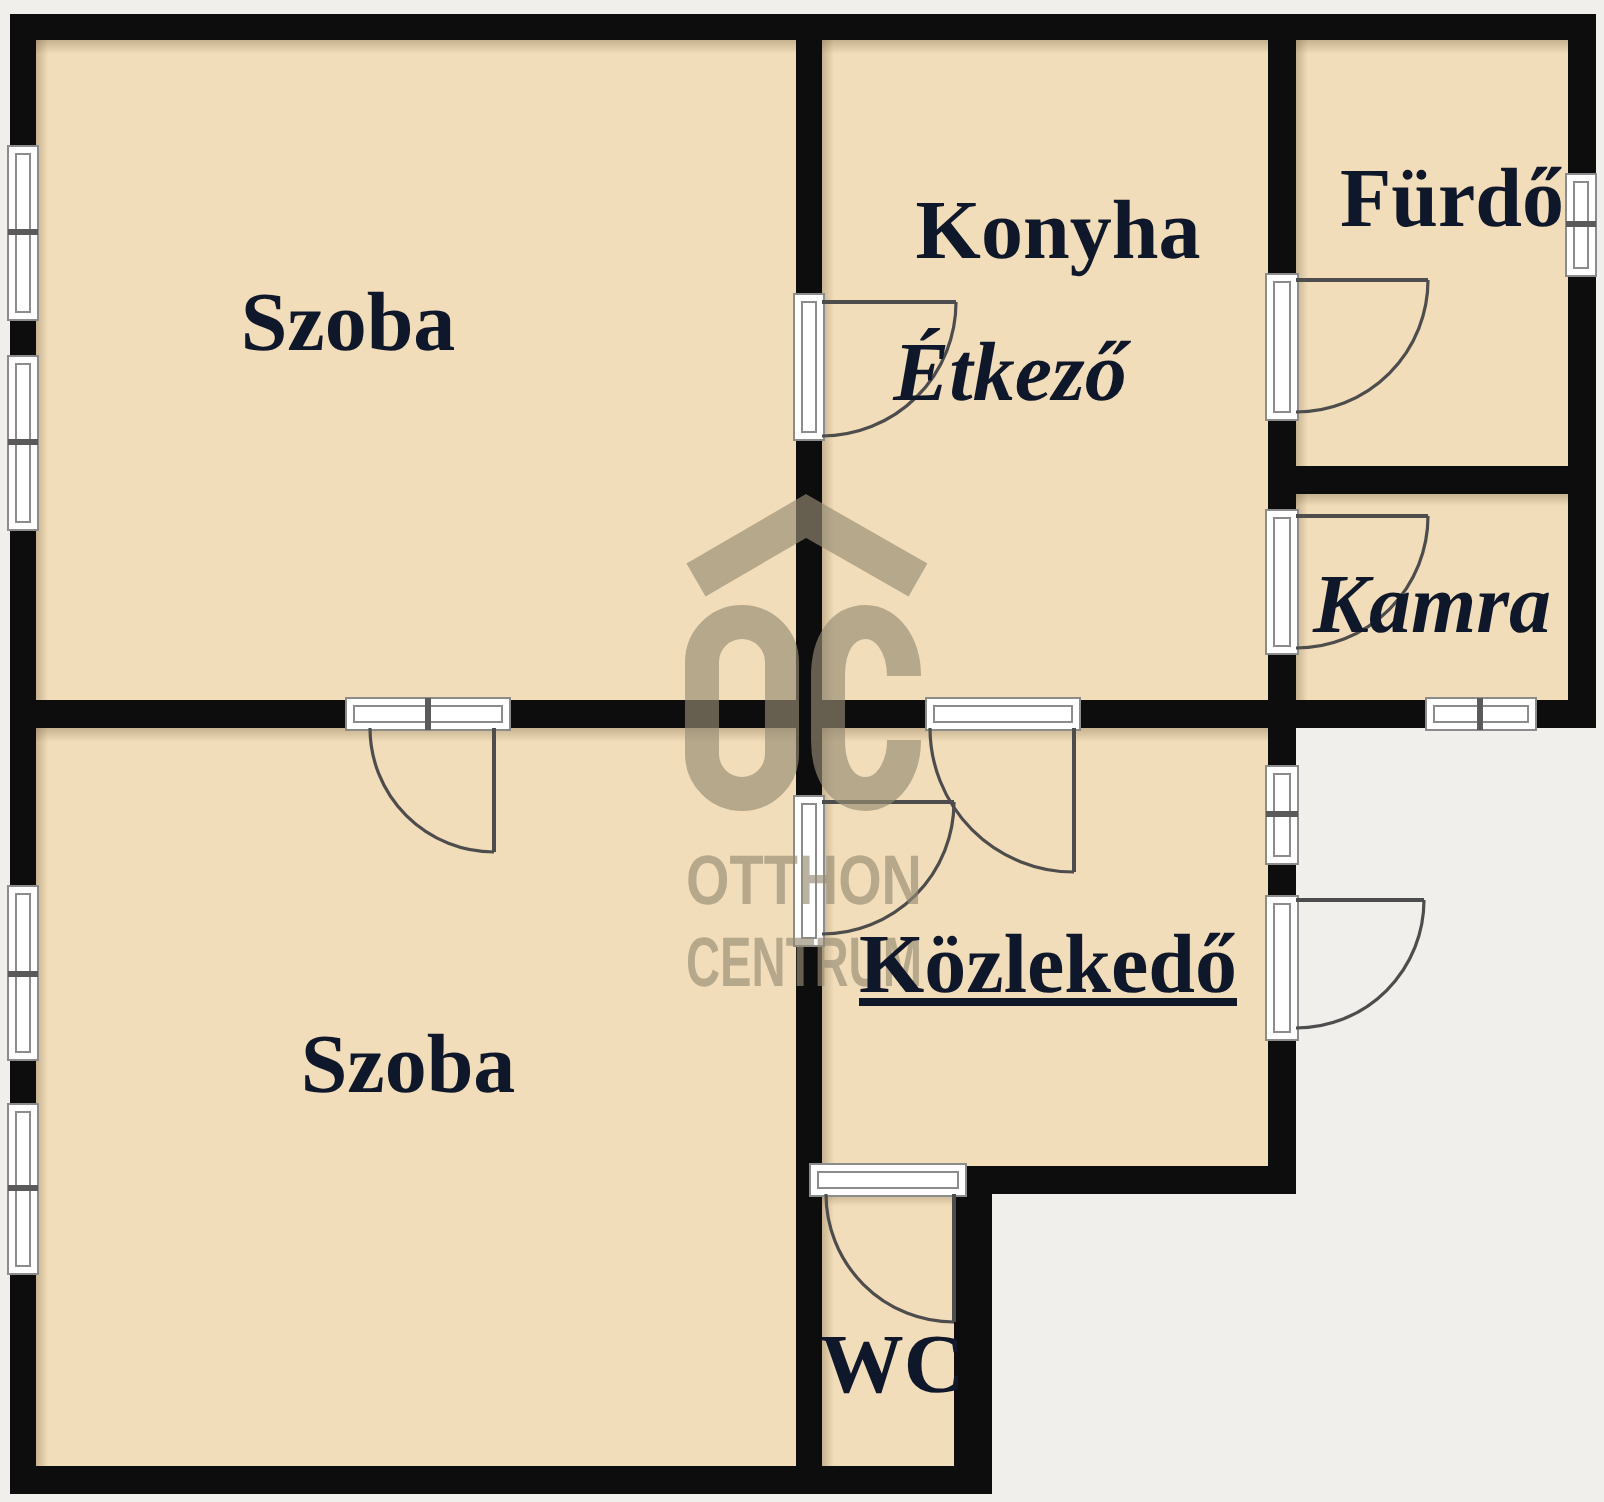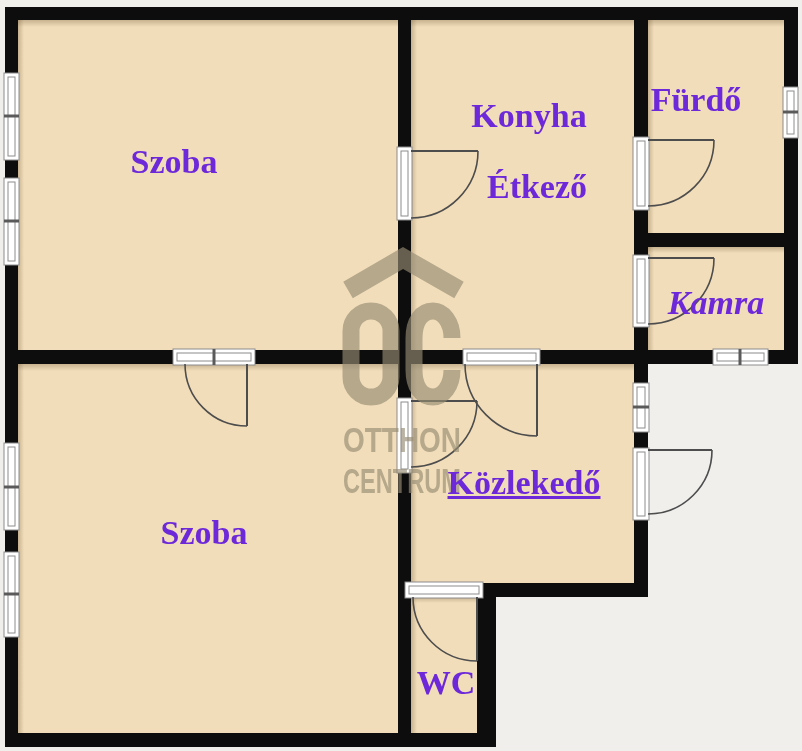--- a/index.html
+++ b/index.html
@@ -1,20 +1,20 @@
 <!DOCTYPE html>
 <html><head>
 <meta charset="utf-8">
 <style>
   html,body{margin:0;padding:0;background:#f0efec;}
   .stage{position:relative;width:802px;height:751px;overflow:hidden;background:#f0efec;
          font-family:"Liberation Serif","DejaVu Serif",serif;}
   .stage svg{position:absolute;left:0;top:0;}
   .room-label{position:absolute;transform:translate(-50%,-50%);
-      font-weight:700;font-size:34px;color:#6d28d9;white-space:nowrap;z-index:5;}
+      font-weight:700;font-size:42px;color:#0f172a;white-space:nowrap;z-index:5;}
   .wm-text{font-family:"Liberation Sans","DejaVu Sans",sans-serif;font-weight:700;}
 </style>
 </head>
 <body>
 
 <div class="stage">
 <svg width="802" height="751" viewBox="0 0 802 751">
   <defs>
     <linearGradient id="shV" x1="0" y1="0" x2="0" y2="1">
       <stop offset="0" stop-color="rgba(101,79,48,0.30)"></stop>
@@ -167,19 +167,19 @@
     <path d="M348,290 L403,258 L459,290" fill="none" stroke="#968c73" stroke-width="19"></path>
     <rect x="351" y="311" width="40" height="86" rx="20" ry="20" fill="none" stroke="#968c73" stroke-width="17"></rect>
     <path d="M452,338 C452,322 443,311 433,311 C421,311 414,322 414,338 L414,370 C414,386 421,397 433,397 C443,397 452,386 452,370" fill="none" stroke="#968c73" stroke-width="17"></path>
     <text x="343" y="452" textLength="118" lengthAdjust="spacingAndGlyphs" class="wm-text" font-size="35" fill="#968c73">OTTHON</text>
     <text x="343" y="493" textLength="118" lengthAdjust="spacingAndGlyphs" class="wm-text" font-size="35" fill="#968c73">CENTRUM</text>
   </g>
 </svg>
 
 <div class="room-label" style="left:174px;top:162px;">Szoba</div>
 <div class="room-label" style="left:529px;top:116px;">Konyha</div>
-<div class="room-label" style="left:537px;top:187px;">Étkező</div>
-<div class="room-label" style="left:696px;top:100px;">Fürdő</div>
+<div class="room-label" style="left:505px;top:187px;font-style:italic;">Étkező</div>
+<div class="room-label" style="left:726px;top:100px;">Fürdő</div>
 <div class="room-label" style="left:716px;top:303px;font-style:italic;">Kamra</div>
 <div class="room-label" style="left:204px;top:533px;">Szoba</div>
 <div class="room-label" style="left:524px;top:483px;text-decoration:underline;">Közlekedő</div>
 <div class="room-label" style="left:446px;top:667px;margin-top:16px;">WC</div>
 </div>
 
 </body></html>

